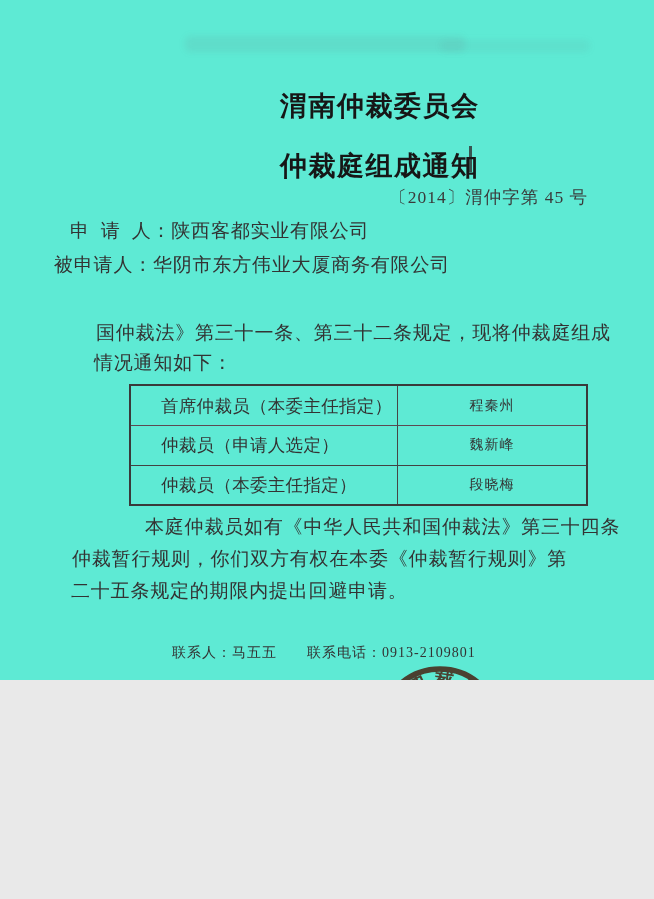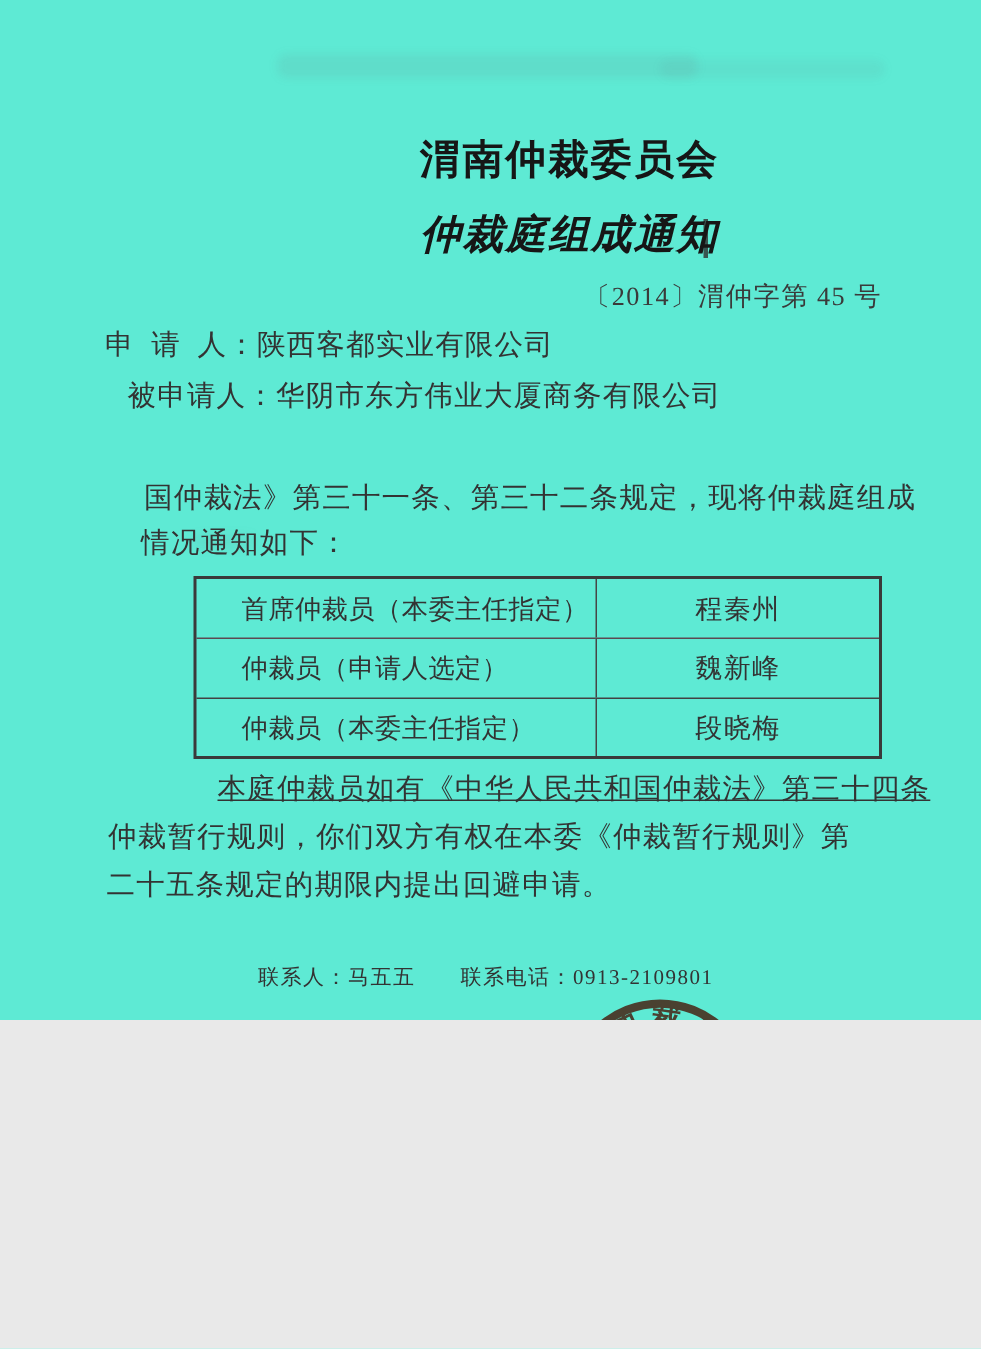--- a/index.html
+++ b/index.html
@@ -17,21 +17,21 @@
   .arb-table{
     position:absolute;left:129px;top:384px;width:459px;height:122px;
     border:2px solid #3a3a3a;box-sizing:border-box;
     display:grid;grid-template-columns:266px 1fr;grid-template-rows:1fr 1fr 1fr;text-align:right;
   }
   .arb-table .cell{
     display:flex;align-items:center;box-sizing:border-box;
     font-size:17.5px;letter-spacing:0.3px;color:#333;
   }
   .arb-table .role{padding-left:30px;}
-  .arb-table .name{justify-content:center;border-left:1.5px solid #464646;font-size:18px;letter-spacing:1px;}
+  .arb-table .name{justify-content:center;border-left:1.5px solid #464646;font-size:14px;letter-spacing:1px;}
   .arb-table .r2{border-top:1.5px solid #5c4a52;}
   .arb-table .r3{border-top:1.5px solid #424242;}
   .contact-line{font-size:14px;letter-spacing:1px;color:#333;}
   .contact-line .part2{margin-left:30px;}
   .date-line{font-size:20.5px;letter-spacing:2.5px;color:#3d3d3d;}
   .seal-svg{position:absolute;left:374px;top:663px;mix-blend-mode:multiply;opacity:.93;}
   .smudge{position:absolute;background:rgba(105,105,118,0.10);filter:blur(3px);border-radius:6px;}
   .smudge.light{background:rgba(105,105,118,0.07);}
   .tick{position:absolute;width:3px;background:#2f2f2f;opacity:.8;}
 </style>
@@ -41,43 +41,43 @@
 <div class="page">
 
   <div class="smudge" style="left:185px;top:36px;width:280px;height:16px;"></div>
   <div class="smudge light" style="left:440px;top:40px;width:150px;height:12px;"></div>
   <div class="smudge light" style="left:128px;top:356px;width:42px;height:10px;"></div>
   <div class="smudge" style="left:140px;top:832px;width:420px;height:15px;"></div>
   <div class="smudge light" style="left:85px;top:856px;width:490px;height:14px;"></div>
   <div class="tick" style="left:469px;top:146px;height:26px;"></div>
 
   <div class="abs title" style="left:280px;top:93px;">渭南仲裁委员会</div>
-  <div class="abs title" style="left:280px;top:143px;font-style:italic;">仲裁庭组成通知</div>
+  <div class="abs title" style="left:280px;top:153px;">仲裁庭组成通知</div>
   <div class="abs docnum" style="right:66px;top:189px;">〔2014〕渭仲字第 45 号</div>
 
   <div class="abs body-line" style="left:70px;top:221px;">
     <span class="gap-label">申 请 人：</span><span>陕西客都实业有限公司</span>
   </div>
-  <div class="abs body-line" style="left:85px;top:255px;">
+  <div class="abs body-line" style="left:54px;top:255px;">
     <span>被申请人：</span><span>华阴市东方伟业大厦商务有限公司</span>
   </div>
 
   <div class="abs body-line" style="left:96px;top:323px;">国仲裁法》第三十一条、第三十二条规定，现将仲裁庭组成</div>
   <div class="abs body-line" style="left:94px;top:353px;">情况通知如下：</div>
 
   <div class="arb-table">
     <div class="cell role">首席仲裁员（本委主任指定）</div>
     <div class="cell name">程秦州</div>
     <div class="cell role r2">仲裁员（申请人选定）</div>
     <div class="cell name r2">魏新峰</div>
     <div class="cell role r3">仲裁员（本委主任指定）</div>
     <div class="cell name r3">段晓梅</div>
   </div>
 
-  <div class="abs body-line" style="left:145px;top:517px;text-decoration:underline;">本庭仲裁员如有《中华人民共和国仲裁法》第三十四条</div>
+  <div class="abs body-line" style="left:145px;top:517px;">本庭仲裁员如有《中华人民共和国仲裁法》第三十四条</div>
   <div class="abs body-line" style="left:72px;top:549px;">仲裁暂行规则，你们双方有权在本委《仲裁暂行规则》第</div>
   <div class="abs body-line" style="left:71px;top:581px;">二十五条规定的期限内提出回避申请。</div>
 
   <div class="abs contact-line" style="left:172px;top:646px;">
     <span>联系人：</span><span>马五五</span><span class="part2">联系电话：</span><span>0913-2109801</span>
   </div>
 
   <div class="abs date-line" style="left:352px;top:748px;">二〇一五年五月八日</div>
 
   <svg class="seal-svg" width="132" height="132" viewBox="0 0 132 132">

